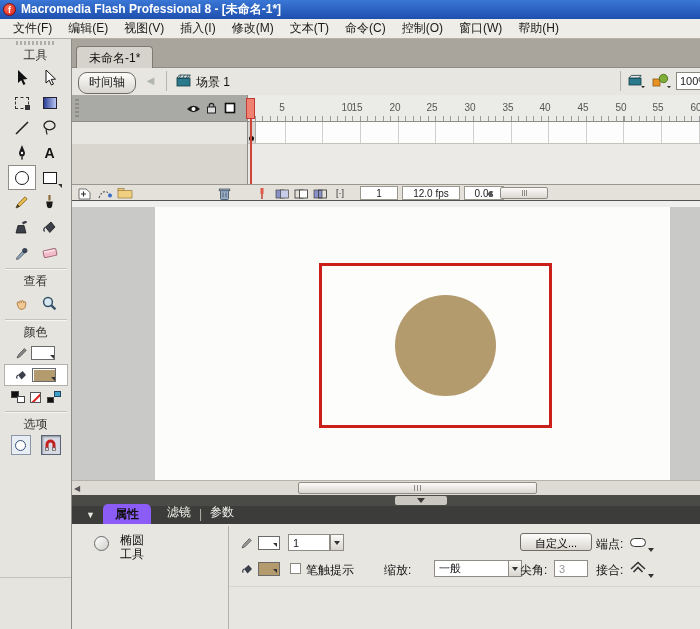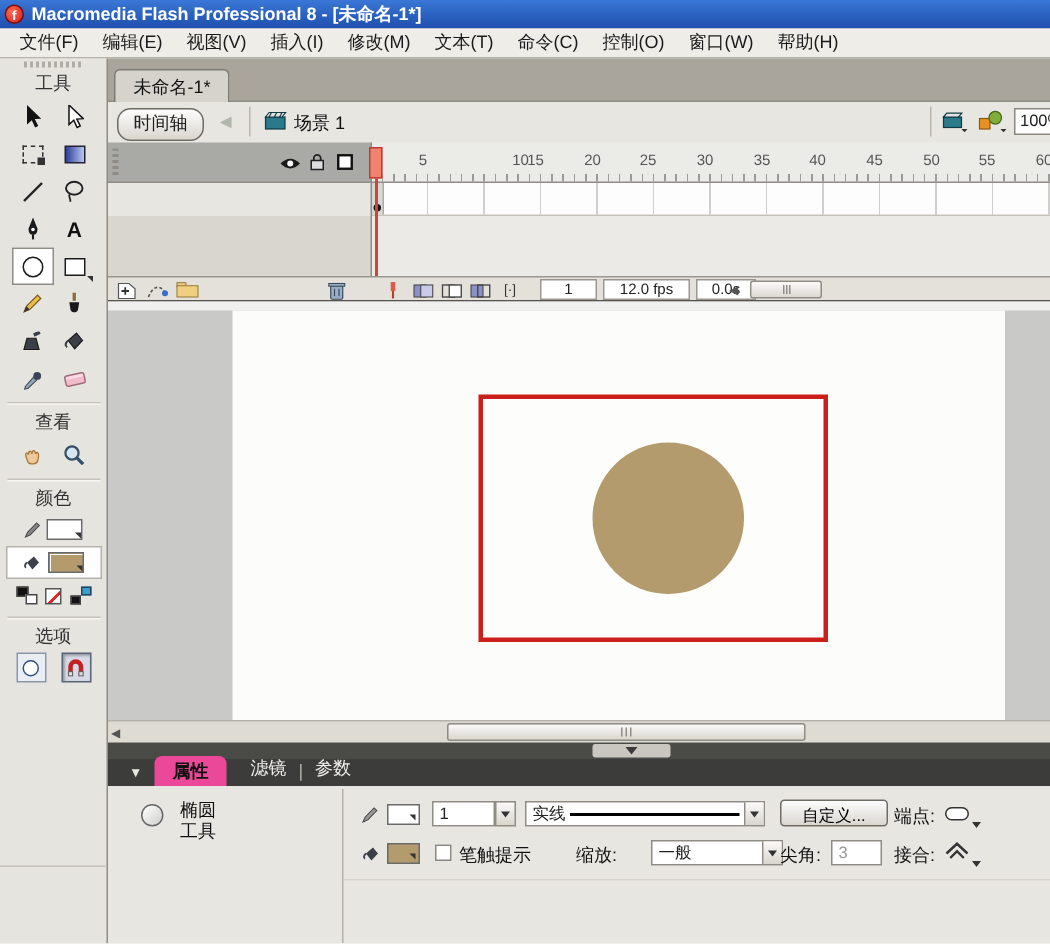--- a/index.html
+++ b/index.html
@@ -94,21 +94,21 @@
   .hs-thumb { position:absolute; left:226px; top:1px; width:239px; height:12px; background:linear-gradient(to bottom,#fbfaf8,#d9d6cf); border:1px solid #8f8c85; border-radius:2px; display:flex; align-items:center; justify-content:center; gap:2px; }
 
   
   .collapse-strip { left:72px; top:495px; width:628px; height:11px; background:#4a4a47; }
   .collapse-btn { position:absolute; left:323px; top:1px; width:52px; height:9px; background:#cac7c0; border-radius:2px; display:flex; align-items:center; justify-content:center; }
   .collapse-btn::after { content:""; width:0; height:0; border-left:4px solid transparent; border-right:4px solid transparent; border-top:5px solid #3a3a38; }
 
   
   .prop-tabbar { left:72px; top:506px; width:628px; height:18px; background:#3c3c3a; display:flex; align-items:flex-end; }
   .prop-collapse { color:#e8e6e1; font-size:9px; margin:0 8px 4px 14px; }
-  .prop-tab-active { background:#ec4899; color:#111; font-size:12px; font-weight:bold; padding:2px 12px 1px 12px; border-radius:5px 5px 0 0; margin-right:8px; }
+  .prop-tab-active { background:#8b5cf6; color:#111; font-size:12px; font-weight:bold; padding:2px 12px 1px 12px; border-radius:5px 5px 0 0; margin-right:8px; }
   .prop-tab { color:#f0efec; font-size:12px; padding:0 8px 3px 8px; }
   .prop-tabsep { color:#b5b2ab; padding-bottom:3px; }
   .prop-content { left:72px; top:524px; width:628px; height:105px; background:#e8e6e1; }
   .prop-vsep { position:absolute; left:156px; top:2px; width:1px; height:103px; background:#b5b2ab; }
   .prop-hsep { position:absolute; left:157px; top:62px; width:471px; height:1px; background:#d8d5ce; }
   .ptool-icon { position:absolute; left:22px; top:12px; width:15px; height:15px; border:1.5px solid #6a6a6a; border-radius:50%; background:linear-gradient(135deg,#fff,#cfcfcc); }
   .ptool-label { position:absolute; left:48px; top:9px; font-size:12px; color:#111; line-height:14px; }
   .prow-icon { position:absolute; width:14px; height:14px; display:flex; align-items:center; justify-content:center; }
   .pswatch { position:absolute; width:22px; height:14px; border:1px solid #6a6a6a; }
   .pfield { position:absolute; height:17px; background:#fff; border:1px solid #8f8c85; font-size:11px; padding:2px 0 0 4px; }
@@ -519,27 +519,20 @@
     <span class="prow-icon" style="left:168px;top:12px;">
         <svg width="12" height="12">
           <path d="M1 11 L2.4 7.8 L8.4 1.6 L10.2 3.4 L4.2 9.6 Z" fill="#999" stroke="#444" stroke-width="0.7"></path>
         </svg>
       </span>
     <span class="pswatch" style="left:186px;top:12px;background:#fff;">
         <span class="flyout"></span>
       </span>
     <span class="pfield" style="left:216px;top:10px;width:42px;">1</span>
     <span class="spin-btn" style="left:258px;top:10px;"></span>
-    <span class="style-dd" style="left:278px;top:10px;width:160px;">
-      <span>实线</span>
-      <span class="style-line"></span>
-      <span style="width:13px;height:15px;background:linear-gradient(to bottom,#fbfaf8,#d9d6cf);border-left:1px solid #8f8c85;display:flex;align-items:center;justify-content:center;">
-          <span style="width:0;height:0;border-left:3.5px solid transparent;border-right:3.5px solid transparent;border-top:4px solid #333;"></span>
-        </span>
-    </span>
     <button class="custom-btn" style="left:448px;top:9px;width:72px;">自定义...</button>
     <span class="plabel" style="left:524px;top:12px;">端点:</span>
     <span class="cap-icon" style="left:558px;top:14px;"></span>
     <span class="tiny-flyout" style="left:576px;top:24px;"></span>
 
     <span class="prow-icon" style="left:168px;top:38px;">
         <svg width="13" height="11">
           <path d="M3 5 L7.6 1 L11 5 L6.6 9.6 Z" fill="#3a3f4a"></path>
           <path d="M3 5 C1.4 6.4 1.2 7.8 2.4 8.4" fill="none" stroke="#3a3f4a" stroke-width="1.2"></path>
         </svg>

